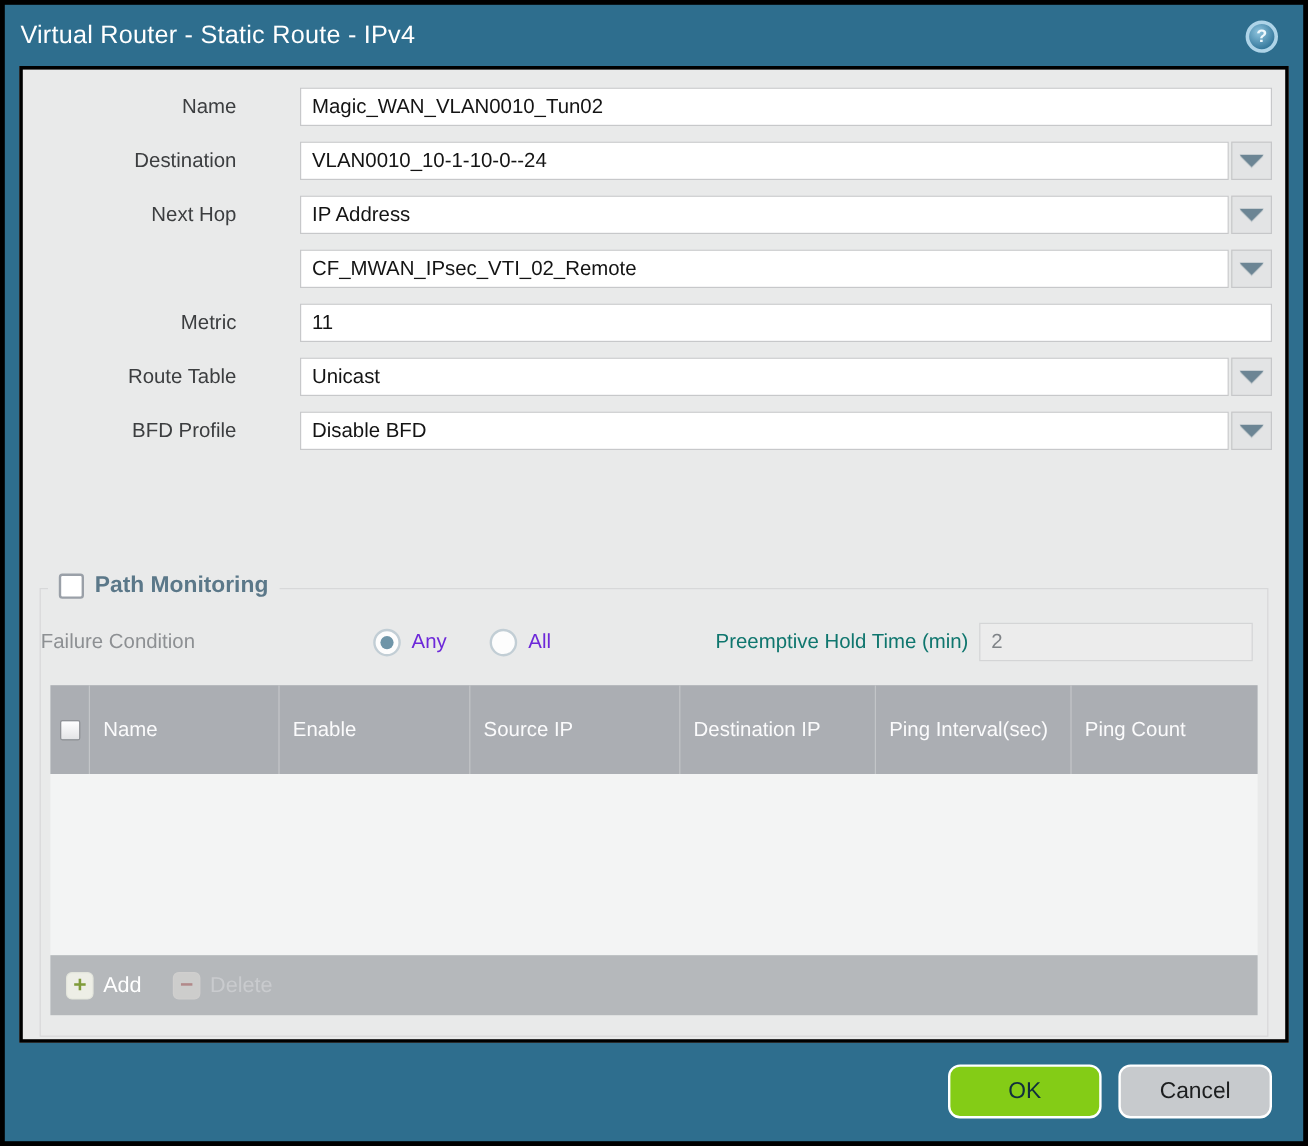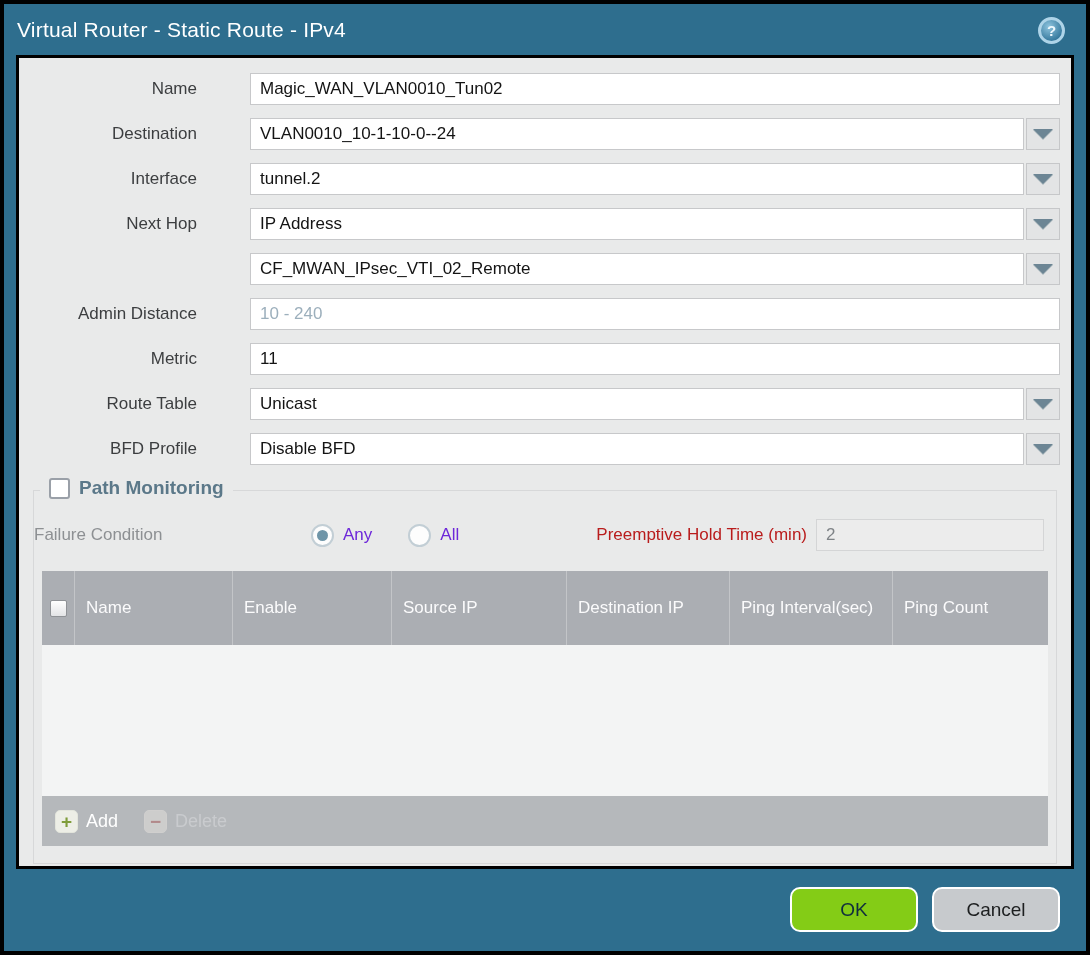--- a/index.html
+++ b/index.html
@@ -80,21 +80,21 @@
   .radio-circle {
     width: 23px; height: 23px; border-radius: 50%;
     background: #fdfdfd; border: 2px solid #c2ced5;
     display: flex; align-items: center; justify-content: center; margin-right: 9px;
   }
   .radio-circle.selected::after {
     content: ""; width: 11px; height: 11px; border-radius: 50%; background: #6f95a8;
   }
   .radio-label { font-size: 17px; color: #6d28d9; }
   .fc-spacer { flex: 1; }
-  .preempt-label { font-size: 17px; color: #b91c1c; padding-right: 9px; white-space: nowrap; }
+  .preempt-label { font-size: 17px; color: #0f766e; padding-right: 9px; white-space: nowrap; }
   .preempt-input {
     width: 228px; height: 32px; margin-right: 12px;
     background: #ececec; border: 1px solid #d4d5d6;
     font-family: "Liberation Sans", sans-serif;
     font-size: 17px; color: #7f8387; padding: 0 9px; outline: none;
   }
   
   .pm-table { position: absolute; left: 8px; right: 8px; top: 80px; }
   .pm-thead { display: flex; height: 74px; background: #abaeb3; }
   .th {
@@ -155,29 +155,20 @@
     <div class="row">
       <span class="flabel">Destination</span>
       <span class="control">
         <input class="tinput" type="text" value="VLAN0010_10-1-10-0--24" style="">
         <span class="dd-btn">
           <span class="dd-arrow"></span>
         </span>
       </span>
     </div>
 
-    <div class="row">
-      <span class="flabel">Interface</span>
-      <span class="control">
-        <input class="tinput" type="text" value="tunnel.2" style="">
-        <span class="dd-btn">
-          <span class="dd-arrow"></span>
-        </span>
-      </span>
-    </div>
 
     <div class="row">
       <span class="flabel">Next Hop</span>
       <span class="control">
         <input class="tinput" type="text" value="IP Address" style="">
         <span class="dd-btn">
           <span class="dd-arrow"></span>
         </span>
       </span>
     </div>
@@ -185,26 +176,20 @@
     <div class="row">
       <span class="flabel"></span>
       <span class="control">
         <input class="tinput" type="text" value="CF_MWAN_IPsec_VTI_02_Remote" style="">
         <span class="dd-btn">
           <span class="dd-arrow"></span>
         </span>
       </span>
     </div>
 
-    <div class="row">
-      <span class="flabel">Admin Distance</span>
-      <span class="control">
-        <input class="tinput" type="text" placeholder="10 - 240" style="">
-      </span>
-    </div>
 
     <div class="row">
       <span class="flabel">Metric</span>
       <span class="control">
         <input class="tinput" type="text" value="11" style="">
       </span>
     </div>
 
     <div class="row">
       <span class="flabel">Route Table</span>

